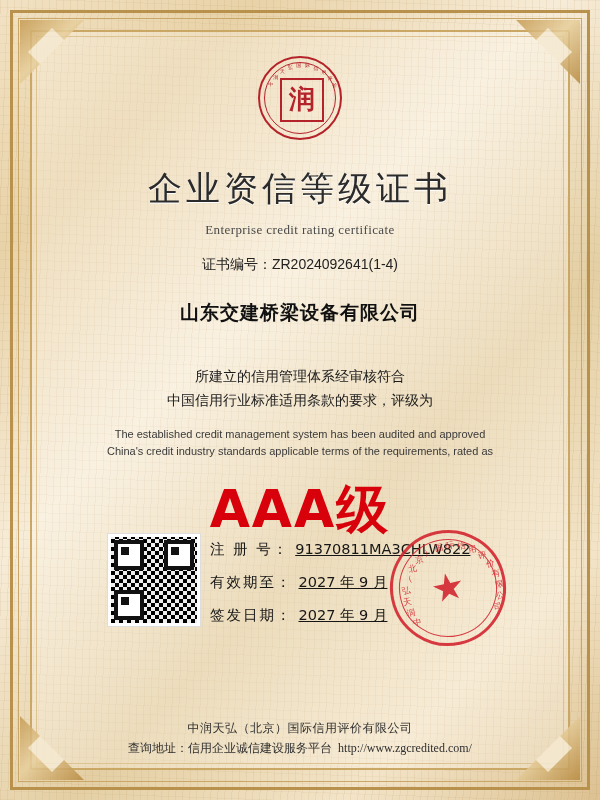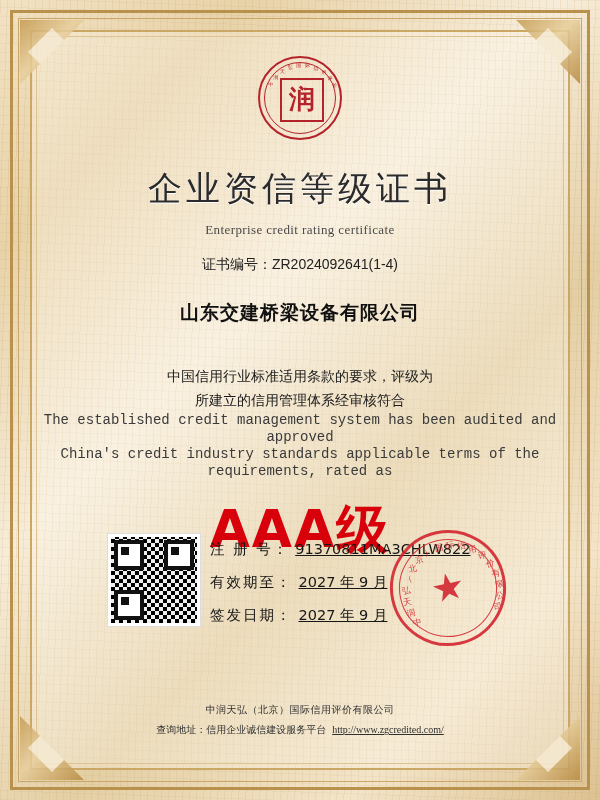--- a/index.html
+++ b/index.html
@@ -172,22 +172,23 @@
   }
 
   .statement {
     margin-top: 38px;
     font-family: "DejaVu Sans", sans-serif;
     font-size: 14px;
     line-height: 24px;
     color: #1b1b1b;
   }
   .statement-en {
-    font-family: Liberation Mono, monospace;
-    font-size: 14px;
+    margin-top: 14px;
+    font-family: Liberation Sans, sans-serif;
+    font-size: 11px;
     line-height: 17px;
     color: #3a3a3a;
   }
 
   .grade {
     margin-top: 22px;
     font-family: "DejaVu Sans", sans-serif;
     font-size: 52px;
     font-weight: bold;
     color: #d8000b;
@@ -286,31 +287,30 @@
     left: 50%;
     top: 50%;
     transform-origin: 0 0;
     white-space: nowrap;
   }
 
   
   .footer {
     position: absolute;
     left: 0; right: 0;
-    bottom: 18px;
-    font-family: "DejaVu Sans", sans-serif;
-    font-size: 10px;
+    bottom: 0;
+    font-family: "DejaVu Sans", sans-serif;
+    font-size: 12px;
     color: #2f2f2f;
     line-height: 20px;
   }
   .footer .issuer { letter-spacing: 0.5px; }
   .footer .query .url {
     font-family: "Liberation Serif", serif;
     margin-left: 6px;
-    text-decoration: underline;
   }
 </style>
 </head>
 <body>
 
 <div class="cert">
 
   <div class="border-outer"></div>
   <div class="border-mid"></div>
   <div class="border-inner"></div>
@@ -345,22 +345,22 @@
     <div class="title-en">Enterprise credit rating certificate</div>
 
     <div class="cert-no">
       <span>证书编号：</span><span>ZR2024092641(1-4)</span>
     </div>
 
     <div class="company">山东交建桥梁设备有限公司</div>
 
 
     <div class="statement">
+      <div>所建立的信用管理体系经审核符合</div>
       <div>中国信用行业标准适用条款的要求，评级为</div>
-      <div>所建立的信用管理体系经审核符合</div>
     </div>
 
     <div class="statement-en">
       <div>The established credit management system has been audited and approved</div>
       <div>China's credit industry standards applicable terms of the requirements, rated as</div>
     </div>
 
     <div class="grade">AAA级</div>
 
     <div class="info-row">

